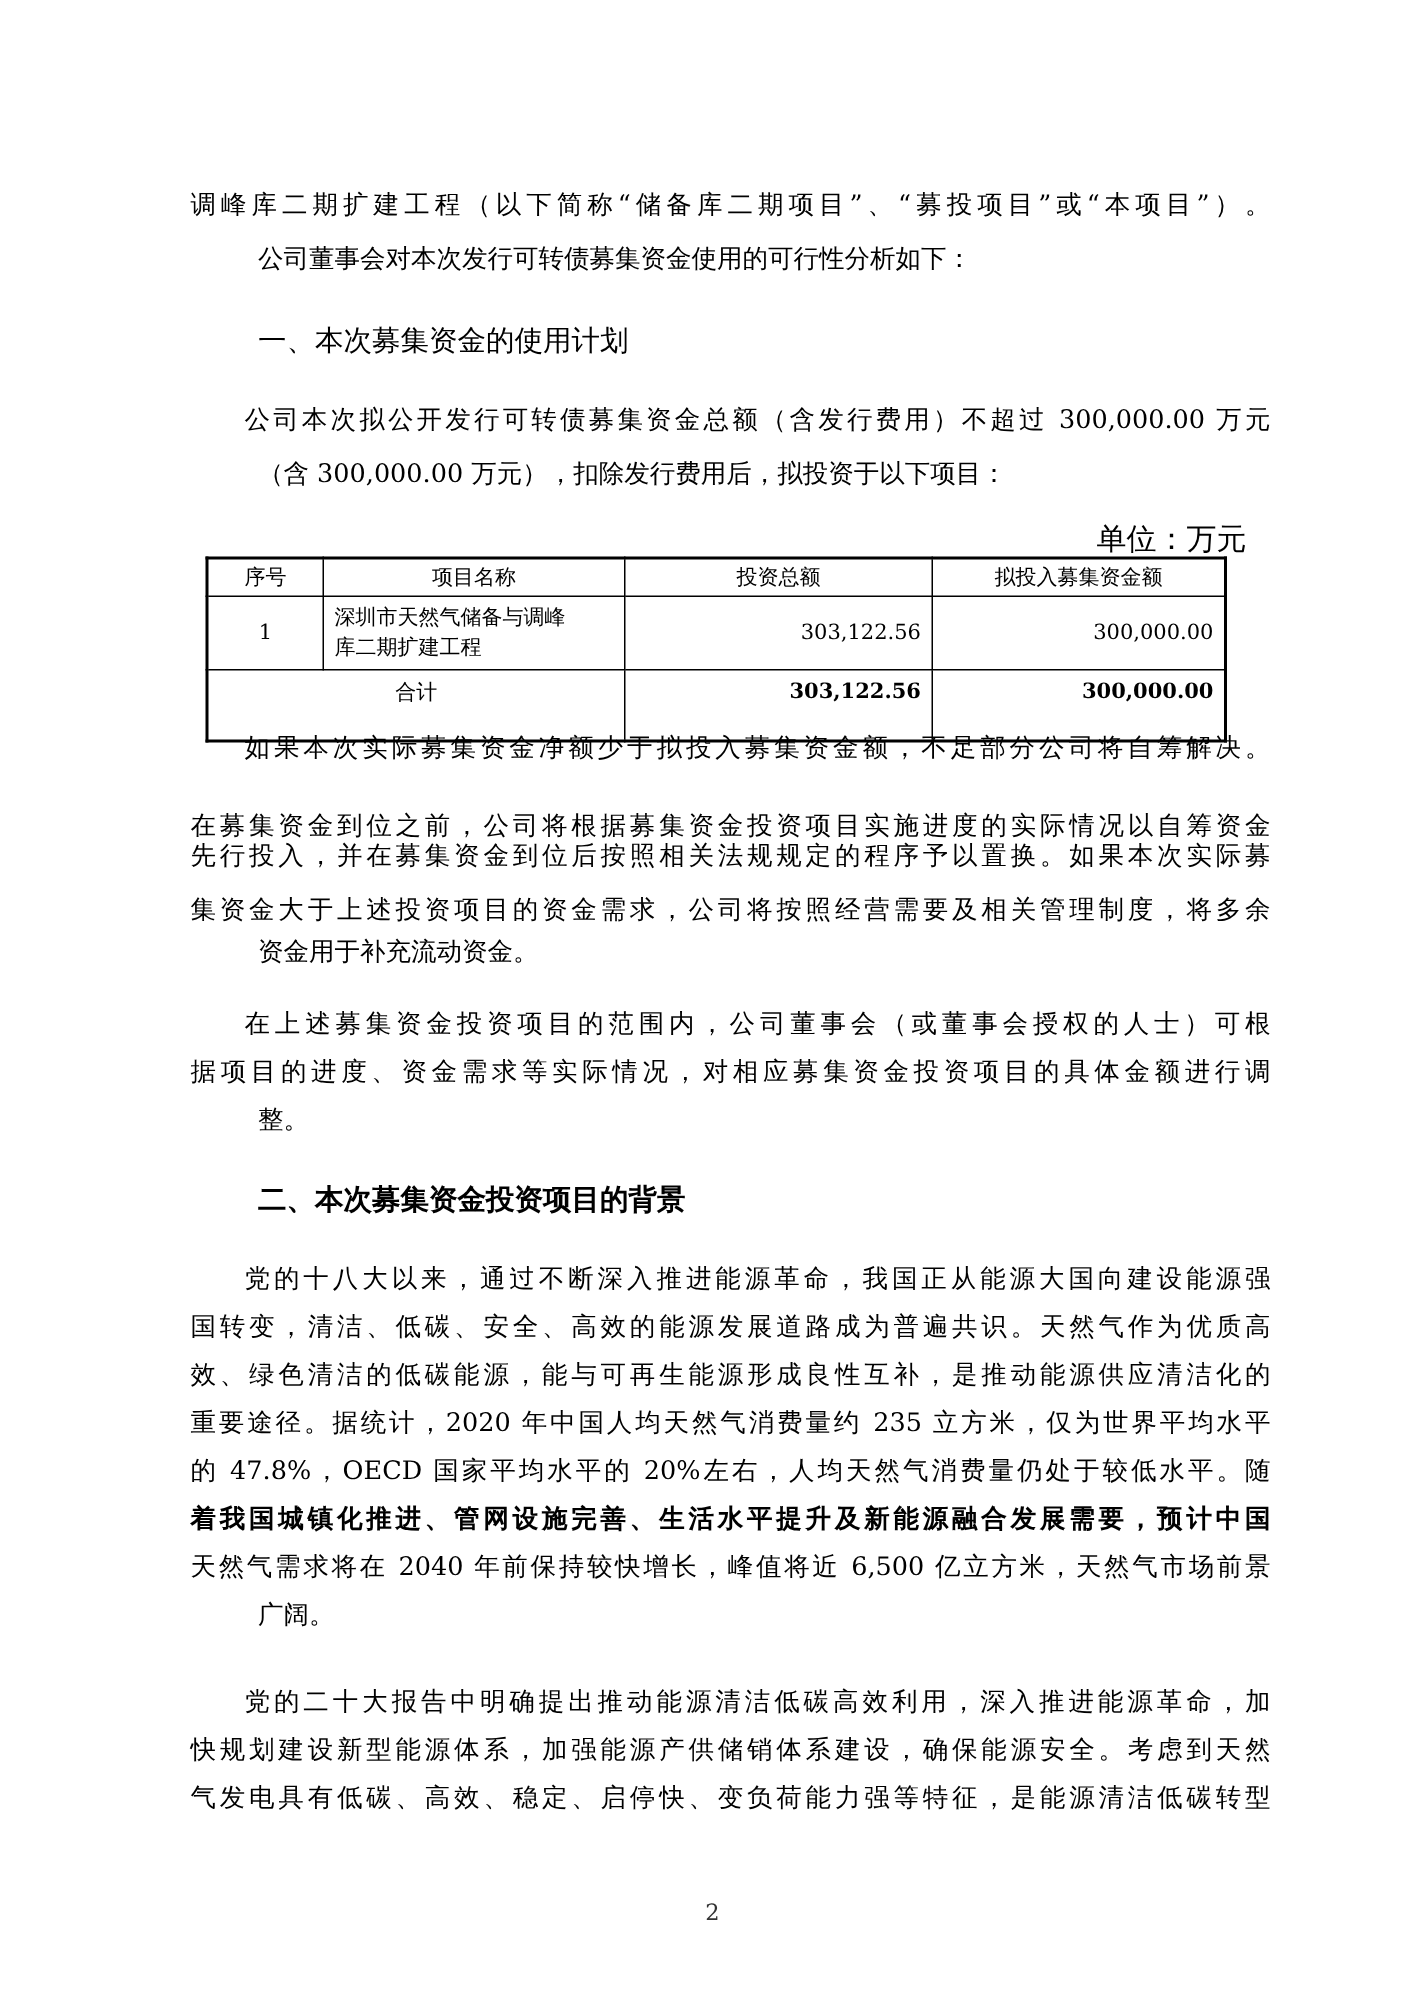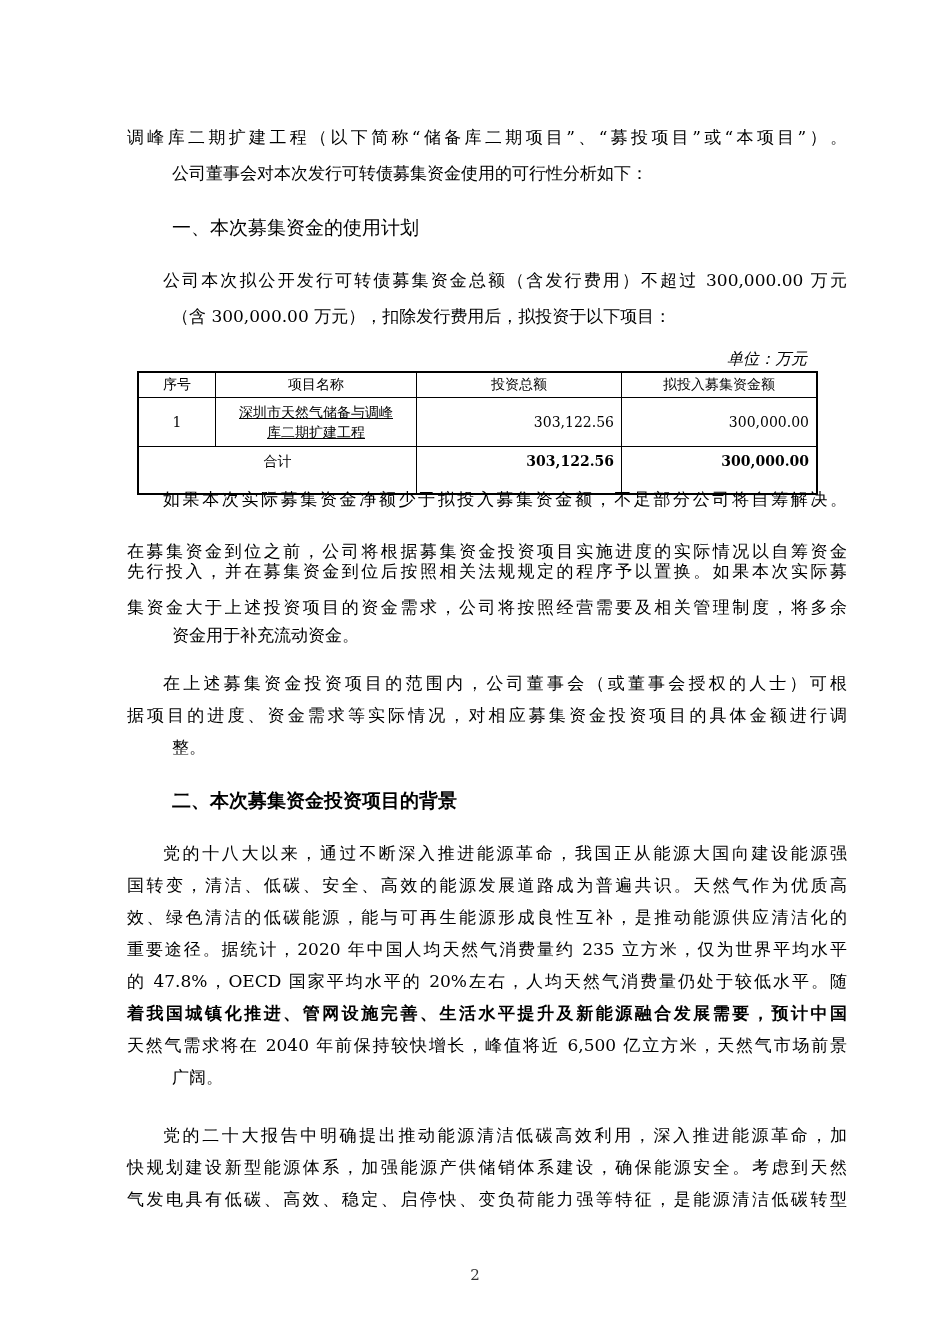--- a/index.html
+++ b/index.html
@@ -13,34 +13,34 @@
       position: absolute; left: 127px; width: 720px;
       font-size: 17px; line-height: 20px; white-space: nowrap;
       text-align: justify; text-align-last: justify;
     }
     .line.last { text-align-last: left; margin-left: 45px; }
     .line.indent { left: 163px; width: 684px; }
     .heading {
       position: absolute; left: 172px; font-size: 19px; line-height: 22px; white-space: nowrap;
     }
     .unit {
-      position: absolute; right: 143px; top: 350px; font-size: 16px; line-height: 18px; font-style: italic;
+      position: absolute; right: 119px; top: 350px; font-size: 20px; line-height: 18px;
     }
     table.fund {
       position: absolute; left: 137px; top: 371px; width: 681px;
       border-collapse: collapse; border: 2px solid #000;
       font-size: 14px; font-family: "DejaVu Serif", "Liberation Serif", serif;
     }
     table.fund td, table.fund th {
       border: 1px solid #000; font-weight: normal; padding: 0 7px; vertical-align: middle;
     }
     table.fund th { height: 24px; text-align: center; }
     table.fund td.c { text-align: center; }
     table.fund td.r { text-align: right; }
-    table.fund td.l { text-align: center; line-height: 20px; padding-top: 2px; padding-bottom: 2px; text-decoration: underline; }
+    table.fund td.l { text-align: left; line-height: 20px; padding-top: 2px; padding-bottom: 2px; }
     table.fund tr.body-row td { height: 44px; }
     table.fund tr.total-row td { height: 40px; vertical-align: top; padding-top: 6px; }
     table.fund tr.total-row td.b { font-weight: bold; }
     .pagenum { position: absolute; left: 0; width: 950px; top: 1266px; text-align: center; font-size: 15px; color: #333; }
   </style>
 </head>
 <body>
 
 <div class="page">
 

